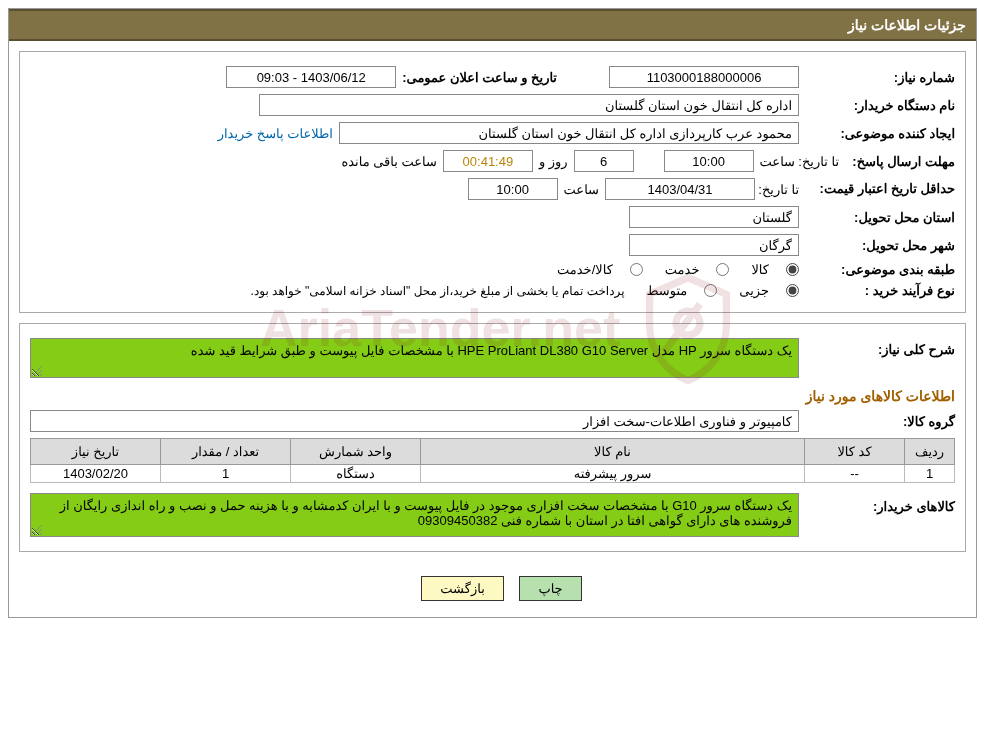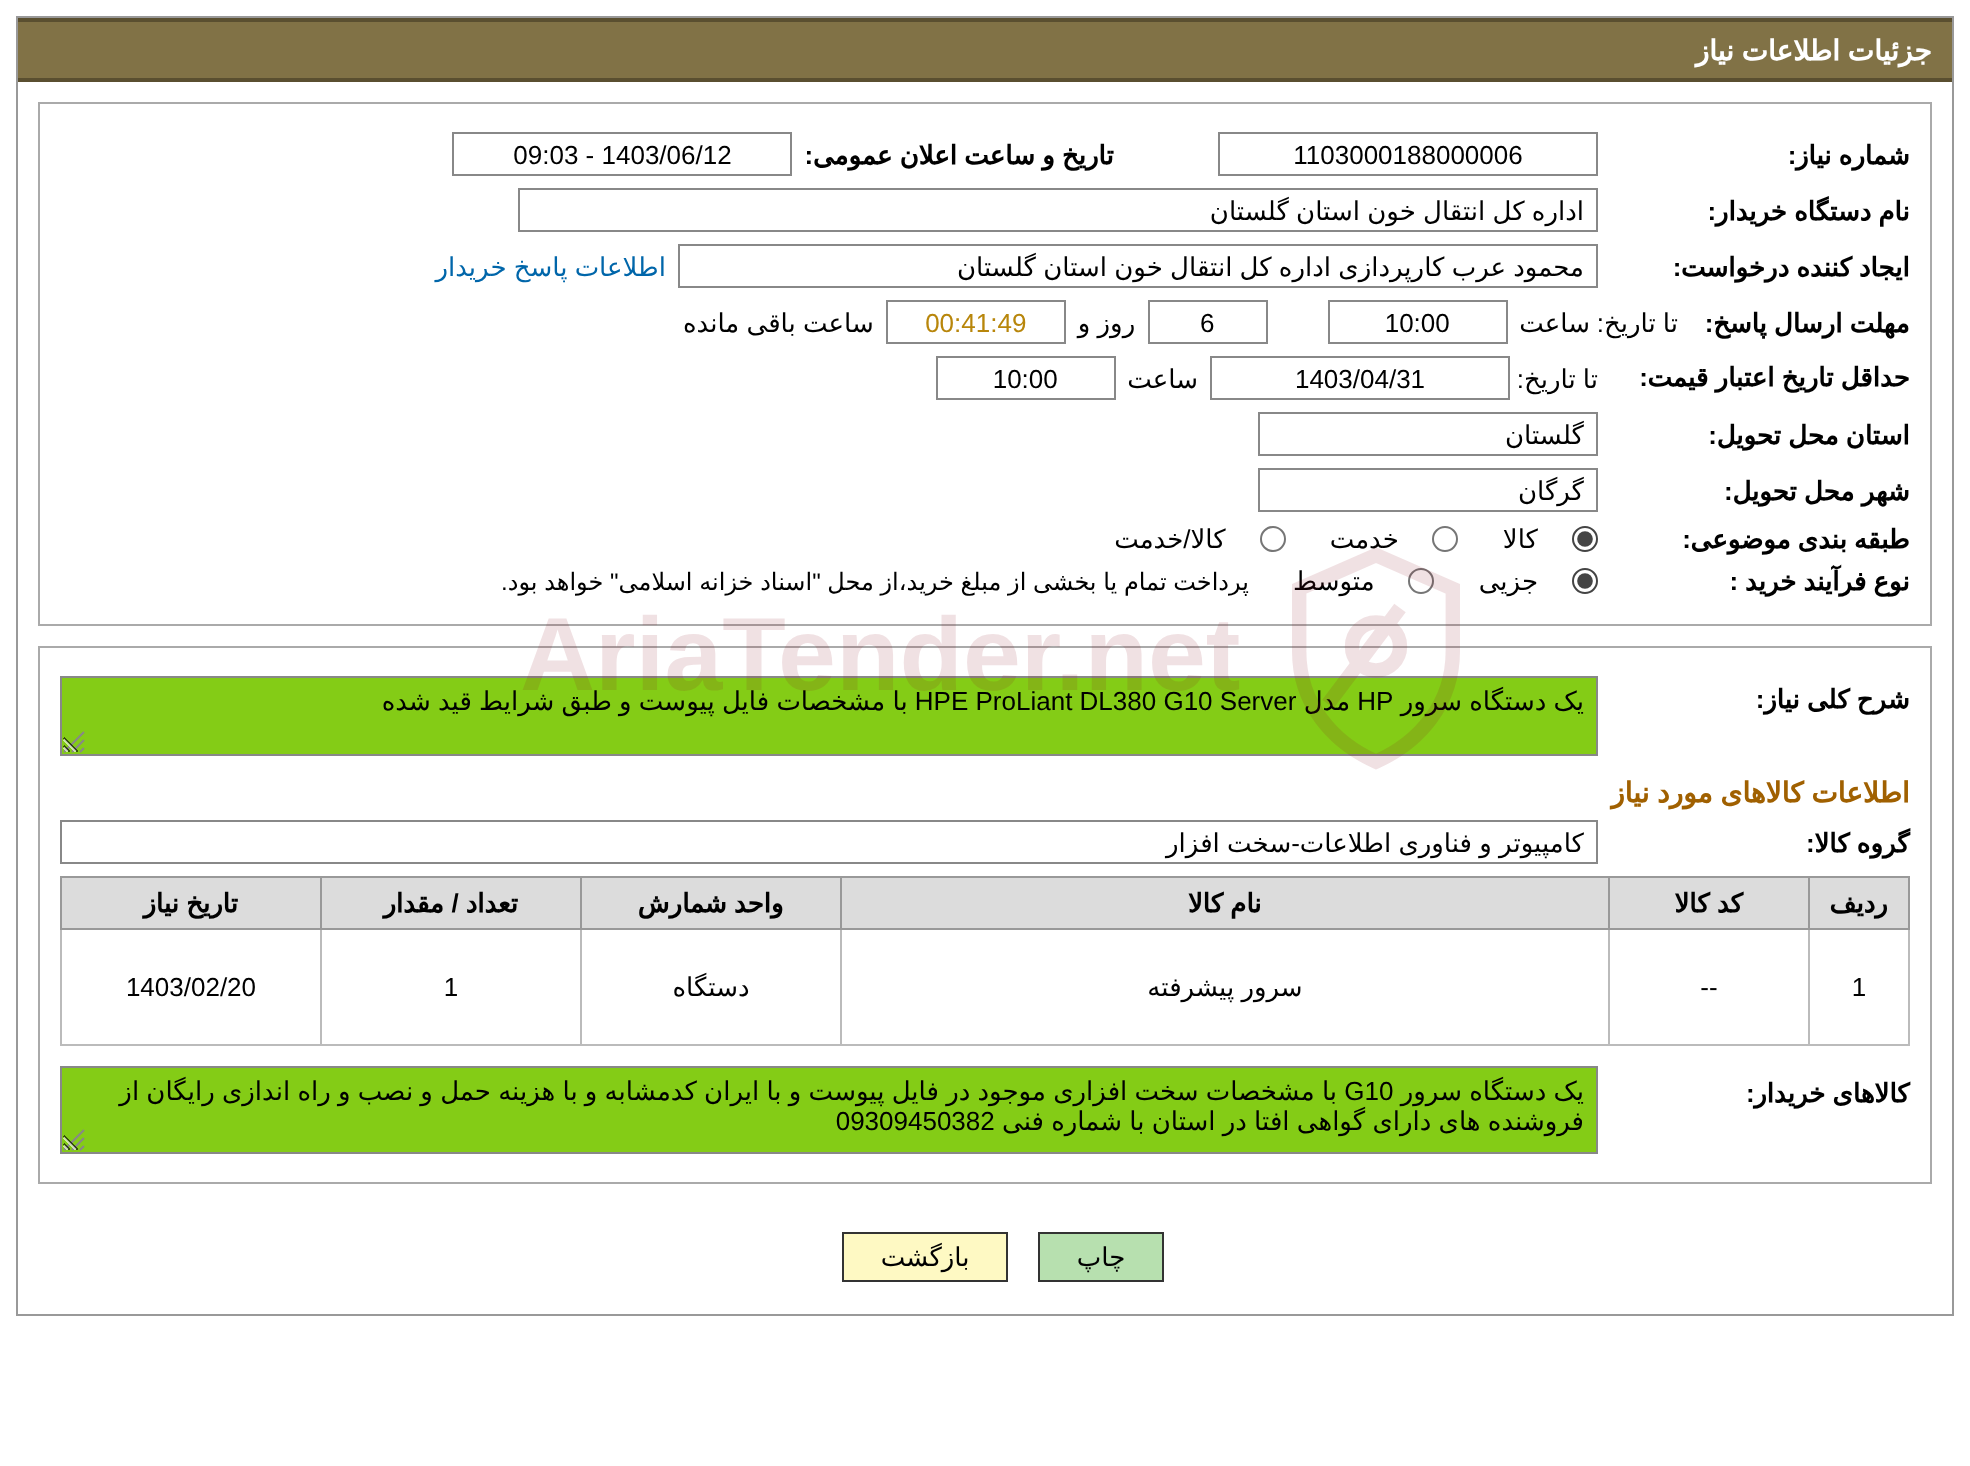--- a/index.html
+++ b/index.html
@@ -13,22 +13,22 @@
 .field { border: 1px solid #888; background: #fff; padding: 2px 6px; min-height: 22px; display: flex; align-items: center; }
 .field-center { justify-content: center; }
 .textarea { border: 1px solid #888; background: #84cc16; padding: 4px 6px; resize: both; overflow: auto; position: relative; text-align: right; }
 .resize-handle { position: absolute; bottom: 0; left: 0; width: 12px; height: 12px; }
 .resize-handle svg { display: block; }
 .link { color: #0066aa; cursor: pointer; white-space: nowrap; }
 .radio { display: inline-flex; align-items: center; gap: 17px; margin-left: 16px; }
 .radio input { accent-color: #444; }
 .section-h { font-weight: bold; color: #a06000; margin: 10px 0 6px 0; font-size: 14px; }
 table.items { width: 100%; border-collapse: collapse; margin-top: 6px; }
-table.items th { background: #dcdcdc; border: 1px solid #999; padding: 5px 6px; font-weight: bold; text-align: center; }
-table.items td { border: 1px solid #bbb; padding: 21px 6px; text-align: center; }
+table.items th { background: #dcdcdc; border: 1px solid #999; padding: 5px 6px; font-weight: normal; text-align: center; }
+table.items td { border: 1px solid #bbb; padding: 1px 6px; text-align: center; }
 .btnbar { text-align: center; padding: 14px 0 16px 0; }
 .btn { display: inline-block; border: 1px solid #333; padding: 4px 18px; margin: 0 6px; cursor: pointer; font-family: inherit; font-size: 13px; }
 .btn-green { background: #b7e0af; }
 .btn-pink { background: #fef9c3; margin-left: 24px; }
 .watermark { position: absolute; top: 260px; left: 260px; opacity: 0.12; pointer-events: none; font-size: 52px; font-weight: bold; color: #8a1020; z-index: 1; display: flex; align-items: center; gap: 8px; }
 .watermark svg { width: 120px; height: 120px; }
 .container { position: relative; }
 .fw { flex: 1; }
 .gap { width: 40px; }
 .note { font-size: 12px; }
@@ -58,21 +58,21 @@
       <span class="lbl">تاریخ و ساعت اعلان عمومی:</span>
       <span class="field field-center" style="width:170px">1403/06/12 - 09:03</span>
     </div>
 
     <div class="row">
       <span class="lbl" style="width:150px">نام دستگاه خریدار:</span>
       <span class="field fw" style="max-width:540px">اداره کل انتقال خون استان گلستان</span>
     </div>
 
     <div class="row">
-      <span class="lbl" style="width:150px">ایجاد کننده درخواست:</span>
+      <span class="lbl" style="width:150px">ایجاد کننده موضوعی:</span>
       <span class="field fw" style="max-width:460px">محمود عرب کارپردازی اداره کل انتقال خون استان گلستان</span>
       <span class="link">اطلاعات پاسخ خریدار</span>
     </div>
 
     <div class="row">
       <span class="lbl" style="width:110px">مهلت ارسال پاسخ:</span>
       <span class="sublbl" style="width:38px">تا تاریخ:</span>
       <span class="sublbl">ساعت</span>
       <span class="field field-center" style="width:90px">10:00</span>
       <span style="width:18px"></span>

